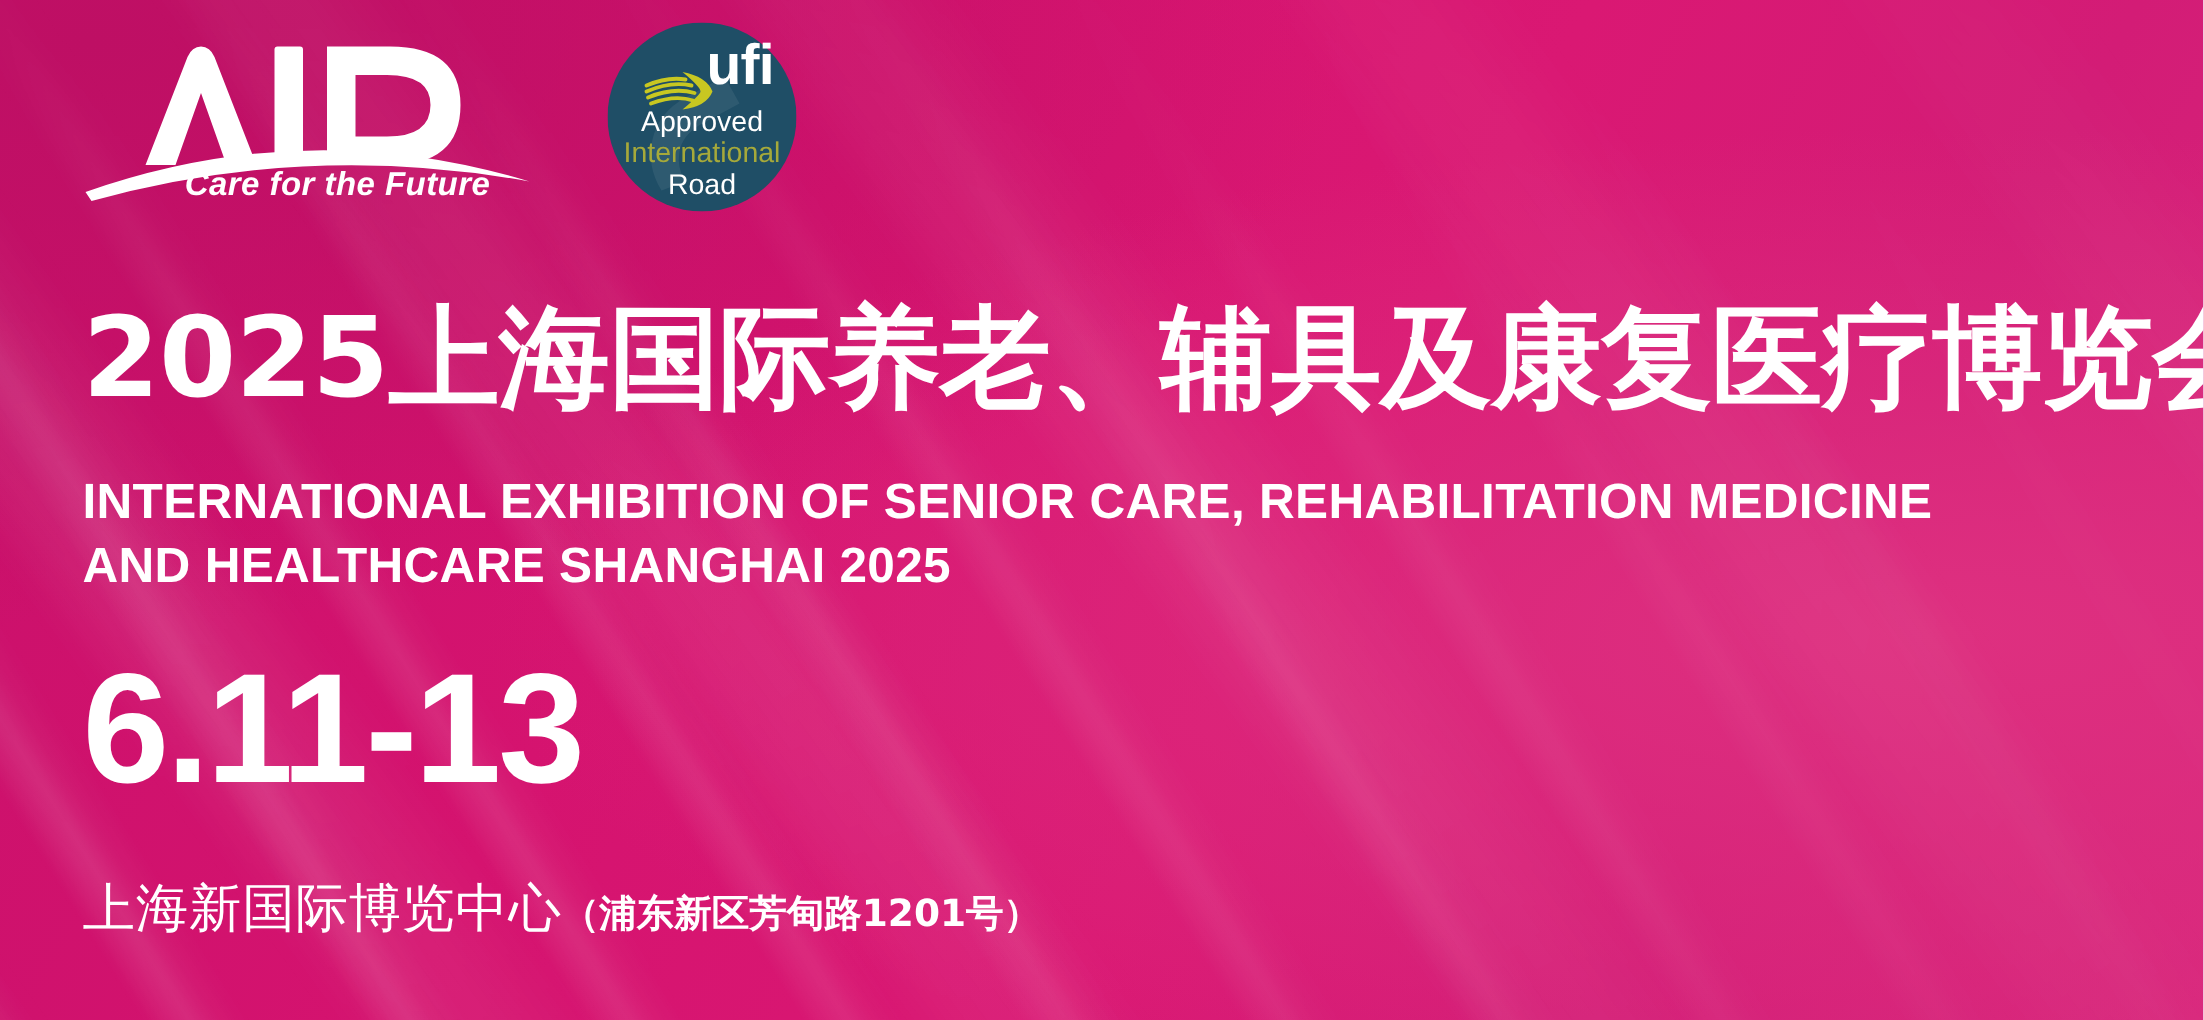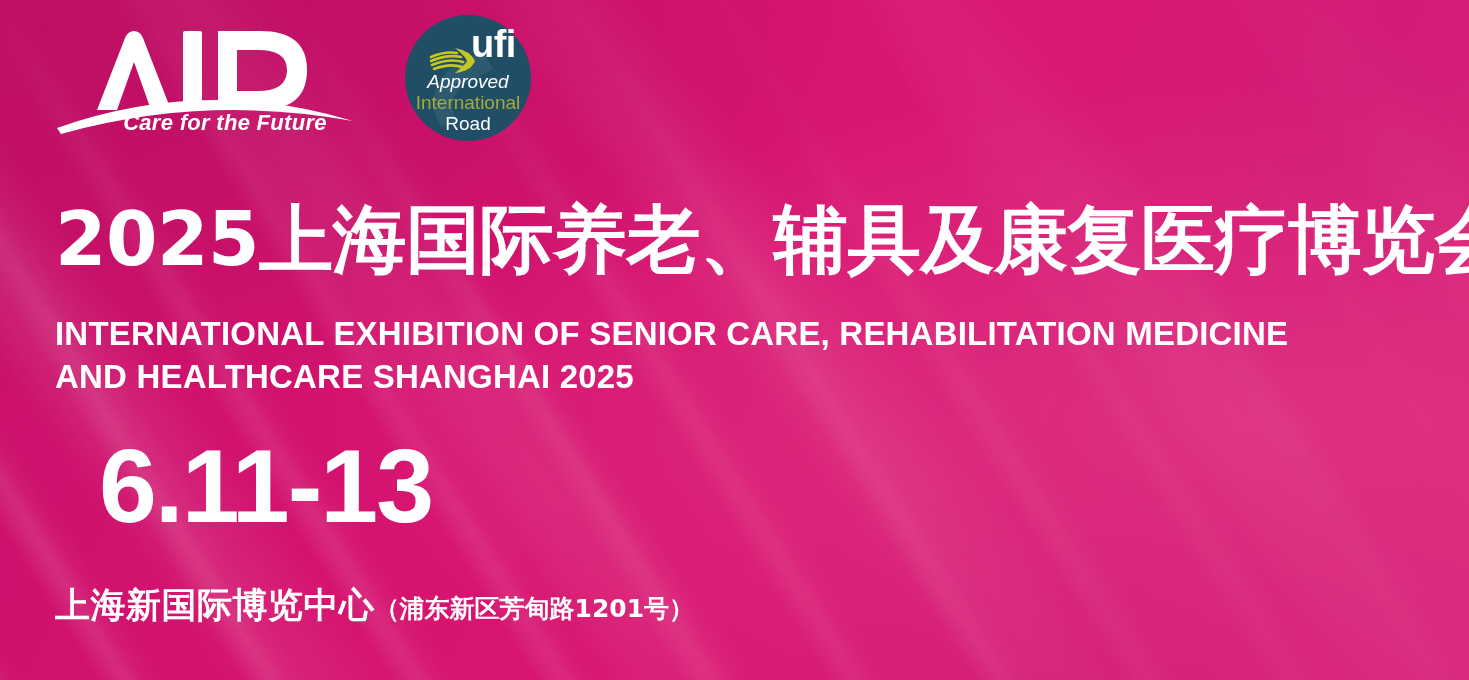--- a/index.html
+++ b/index.html
@@ -105,32 +105,31 @@
   }
   .title-en div { white-space: nowrap; }
 
   .dates {
     margin-top: 36px;
     color: #ffffff;
     font-size: 104px;
     line-height: 104px;
     font-weight: 700;
     letter-spacing: -2px;
-    margin-left: 44px;
   }
 
   .venue-cn {
     margin-top: 44px;
     color: #ffffff;
     white-space: nowrap;
     font-family: "DejaVu Sans", "Liberation Sans", sans-serif;
   }
   .venue-cn .v-main {
     font-size: 35px;
-    font-weight: 700;
+    font-weight: 400;
     letter-spacing: 0.5px;
   }
   .venue-cn .v-paren {
     font-size: 25px;
     font-weight: 700;
     letter-spacing: 0;
   }
   .venue-en {
     margin-top: 9px;
     color: #ffffff;
@@ -181,21 +180,21 @@
           <path d="M29 54 Q45 48 57 52"></path>
         </g>
         <path d="M50 33 Q66 36 70 46 Q66 56 50 58 Q62 48 62 46 Q62 43 50 33 Z" fill="#C8C721"></path>
       </svg>
       <div style="position:absolute; left:0; top:0; width:126px; height:126px;">
         <div style="position:absolute; left:66px; top:14px; color:#ffffff; font-size:38px;
                     font-weight:600; letter-spacing:-0.5px; line-height:30px;
                     font-family:'Liberation Sans', sans-serif;">ufi</div>
         <div style="position:absolute; left:0; top:56px; width:126px; text-align:center;
                     color:#ffffff; font-size:19px; font-weight:500; line-height:21px;
-                    font-family:'Liberation Sans', sans-serif;font-style:italic;">Approved</div>
+                    font-family:'Liberation Sans', sans-serif;">Approved</div>
         <div style="position:absolute; left:0; top:77px; width:126px; text-align:center;
                     color:#A6A93A; font-size:19px; font-weight:500; line-height:21px;
                     font-family:'Liberation Sans', sans-serif;">International</div>
         <div style="position:absolute; left:0; top:98px; width:126px; text-align:center;
                     color:#ffffff; font-size:19px; font-weight:500; line-height:21px;
                     font-family:'Liberation Sans', sans-serif;">Road</div>
       </div>
     </div>
 
   </div>

